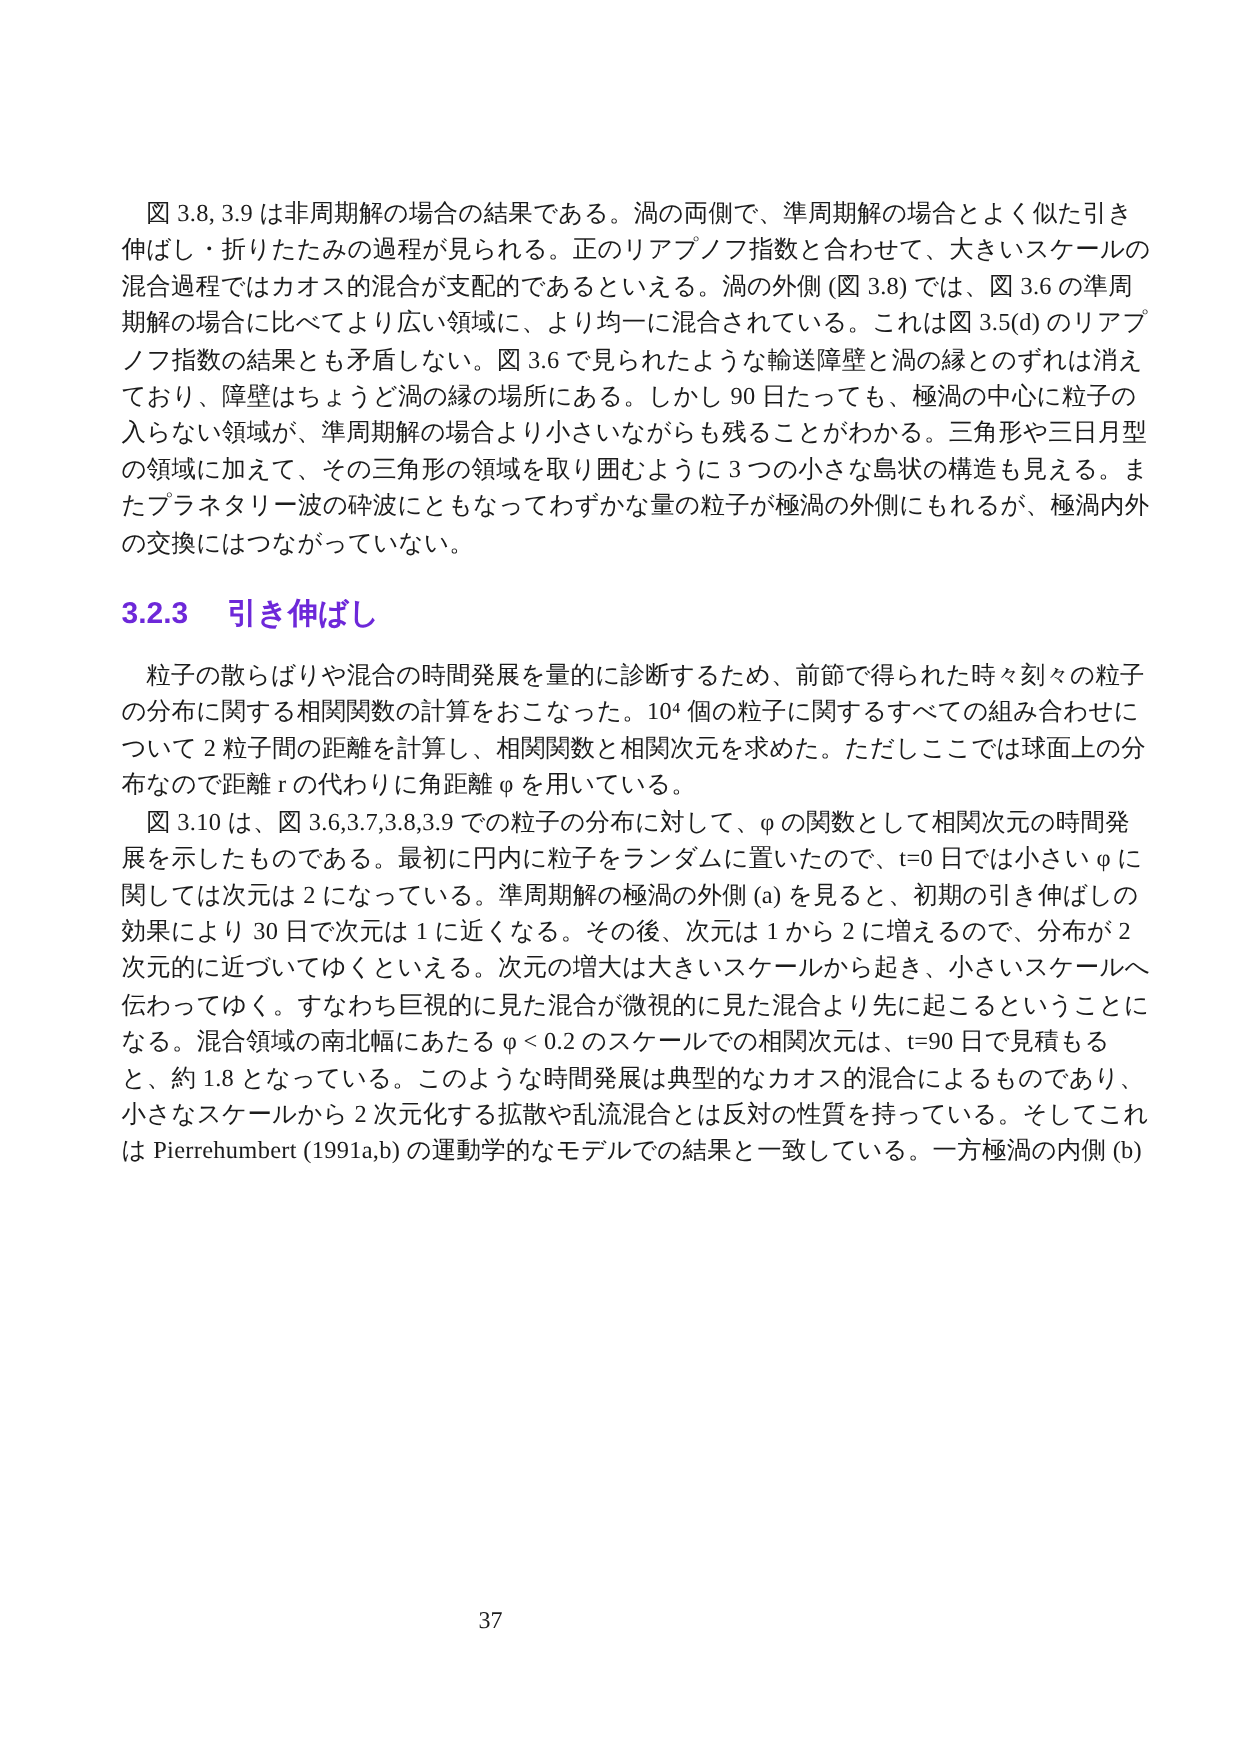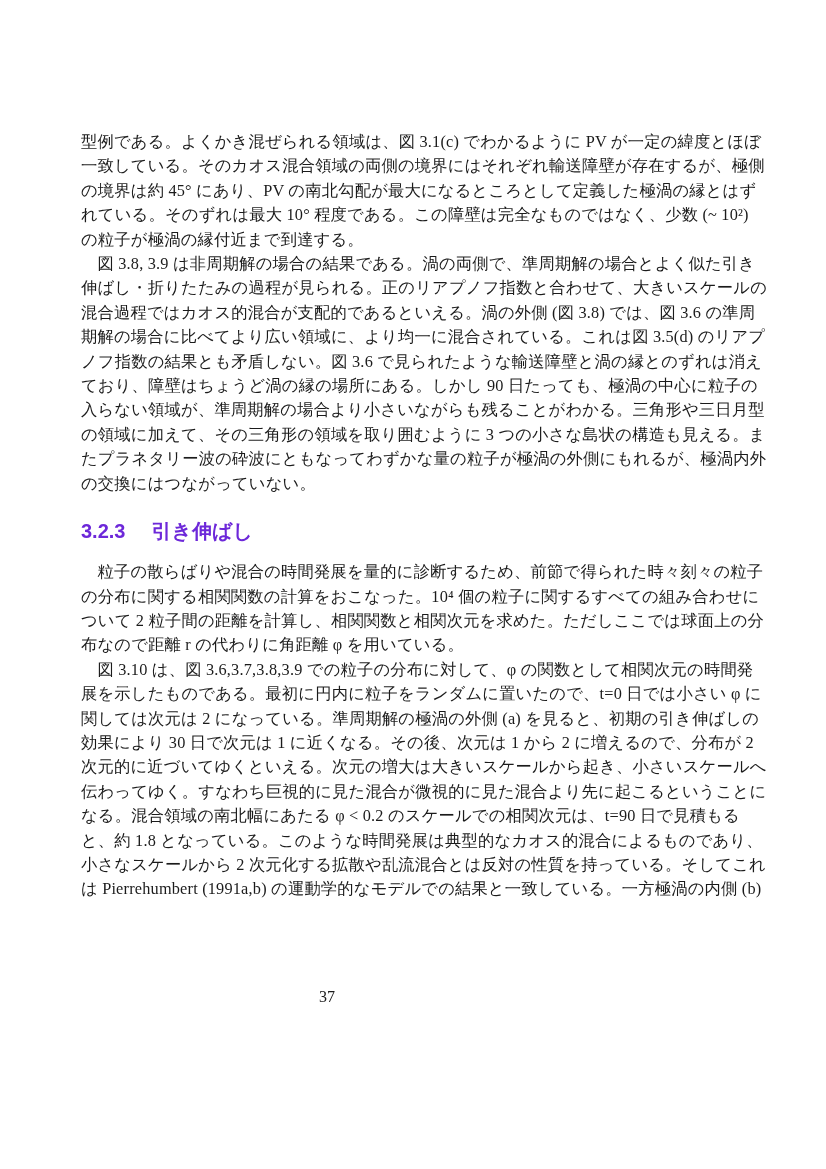--- a/index.html
+++ b/index.html
@@ -39,42 +39,37 @@
     color: #6d28d9;
     display: flex;
     align-items: baseline;
   }
   .section-heading .sec-num {
     margin-right: 26px;
   }
   .page-footer {
     position: absolute;
     left: 0;
-    top: 988px;
+    top: 1072px;
     width: 654px;
     text-align: center;
   }
   .page-number {
     font-family: "Liberation Serif", "DejaVu Serif", serif;
     font-size: 16px;
     color: #1b1b1b;
   }
 </style>
 </head>
 <body>
 
 <div class="page">
 
   <main class="text-block">
 
-    <p class="para">型例である。よくかき混ぜられる領域は、図 3.1(c) でわかるように PV が一定の緯度とほぼ
-一致している。そのカオス混合領域の両側の境界にはそれぞれ輸送障壁が存在するが、極側
-の境界は約 45° にあり、PV の南北勾配が最大になるところとして定義した極渦の縁とはず
-れている。そのずれは最大 10° 程度である。この障壁は完全なものではなく、少数 (~ 10²)
-の粒子が極渦の縁付近まで到達する。</p>
 
 
     <p class="para">　図 3.8, 3.9 は非周期解の場合の結果である。渦の両側で、準周期解の場合とよく似た引き
 伸ばし・折りたたみの過程が見られる。正のリアプノフ指数と合わせて、大きいスケールの
 混合過程ではカオス的混合が支配的であるといえる。渦の外側 (図 3.8) では、図 3.6 の準周
 期解の場合に比べてより広い領域に、より均一に混合されている。これは図 3.5(d) のリアプ
 ノフ指数の結果とも矛盾しない。図 3.6 で見られたような輸送障壁と渦の縁とのずれは消え
 ており、障壁はちょうど渦の縁の場所にある。しかし 90 日たっても、極渦の中心に粒子の
 入らない領域が、準周期解の場合より小さいながらも残ることがわかる。三角形や三日月型
 の領域に加えて、その三角形の領域を取り囲むように 3 つの小さな島状の構造も見える。ま

